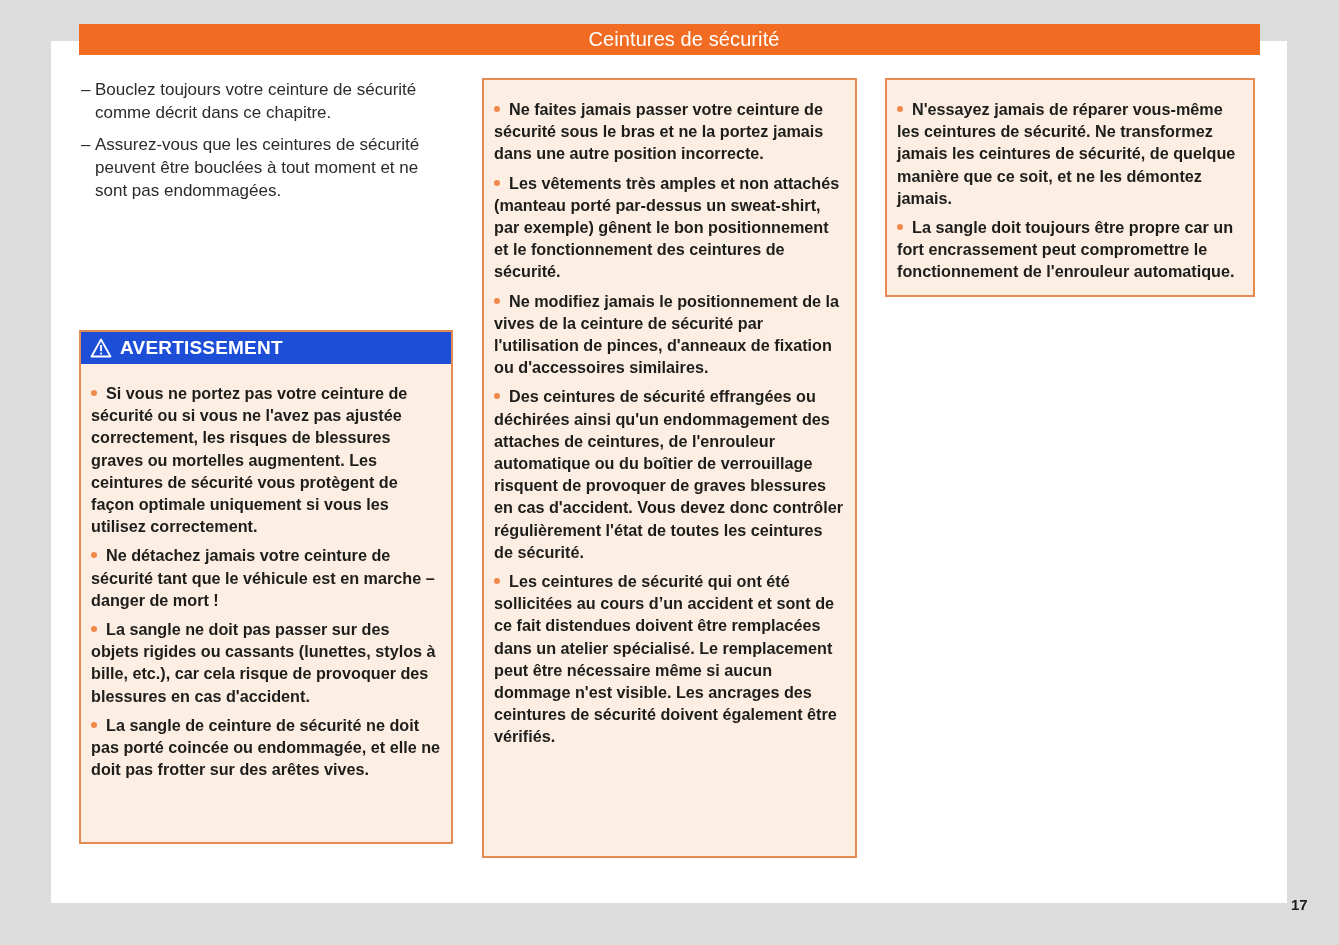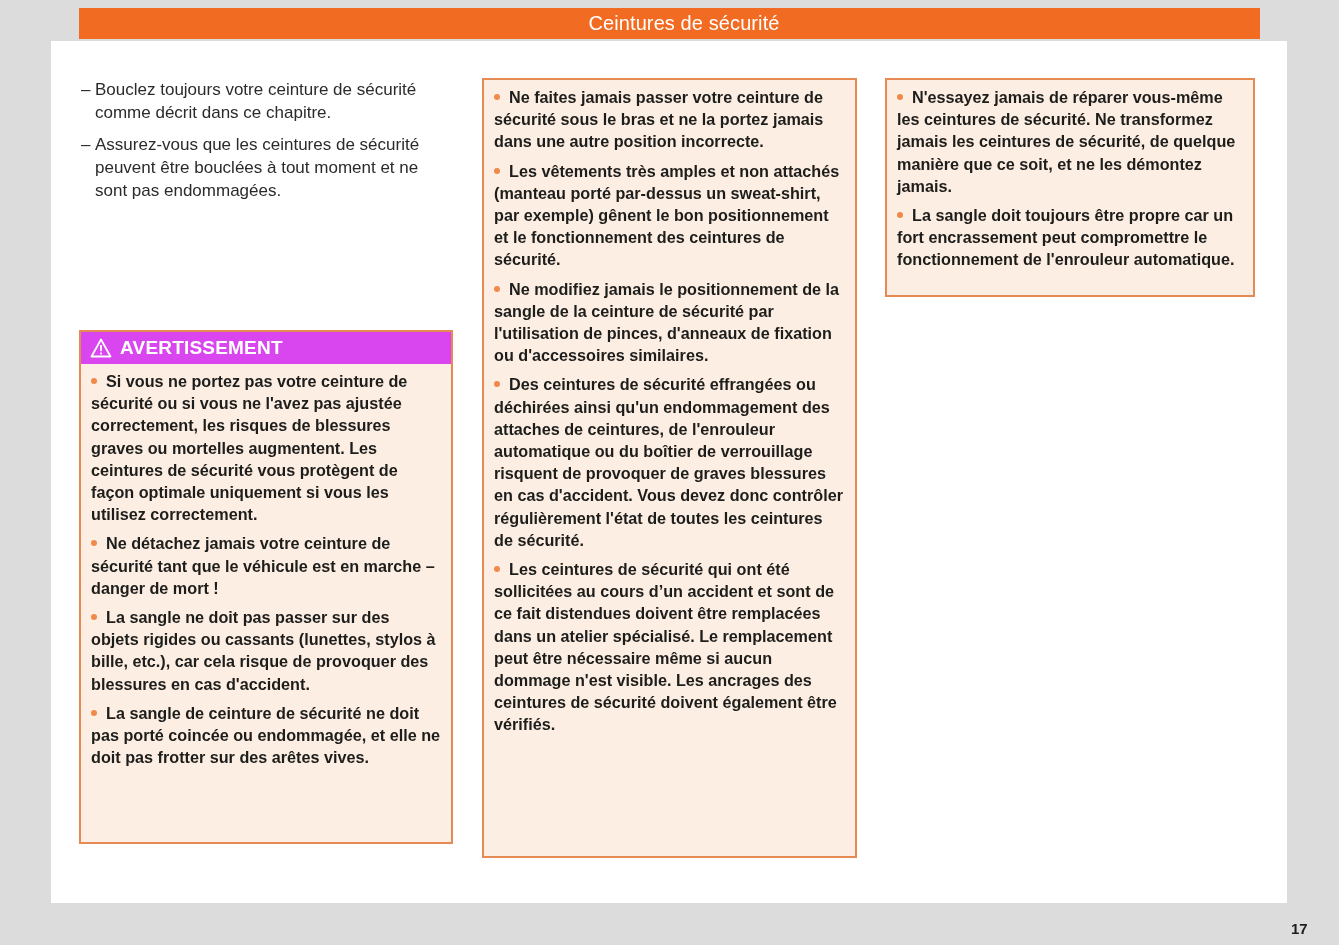--- a/index.html
+++ b/index.html
@@ -12,21 +12,21 @@
       position: relative;
     }
     .page {
       position: absolute;
       left: 51px; top: 41px;
       width: 1236px; height: 862px;
       background: #ffffff;
     }
     .header-band {
       position: absolute;
-      left: 79px; top: 8px;
+      left: 79px; top: 24px;
       width: 1181px; height: 31px;
       background: #f26b22;
       color: #ffffff;
       font-size: 20px;
       line-height: 31px;
       text-align: center;
       letter-spacing: 0.1px;
       padding-left: 29px;
     }
     .col { position: absolute; }
@@ -56,36 +56,37 @@
       position: absolute; left: 0; top: 0;
     }
     .warning-box {
       position: absolute;
       left: 79px; top: 330px;
       width: 374px; height: 514px;
       background: #fdeee3;
       border: 2px solid #e48a52;
     }
     .warning-header {
-      background: #d946ef;
+      background: #1d4ed8;
       color: #ffffff;
       height: 32px;
       display: flex; align-items: center;
       padding-left: 9px;
       font-size: 19px;
       font-weight: bold;
       letter-spacing: 0.2px;
     }
     .warning-header .warn-icon {
       width: 22px; height: 20px; margin-right: 8px;
       display: inline-block;
     }
     .bullets {
       list-style: none;
       padding: 6px 10px 0 10px;
+      margin-top: 12px;
     }
     .box .bullets { padding-top: 6px; }
     .bullets li {
       font-size: 16.2px;
       line-height: 22.2px;
       font-weight: bold;
       color: #1d1d1b;
       margin-bottom: 7px;
     }
     .bullets li .dot {
@@ -98,21 +99,21 @@
     }
     .box {
       position: absolute;
       background: #fdeee3;
       border: 2px solid #e48a52;
     }
     .box-mid { left: 482px; top: 78px; width: 375px; height: 780px; }
     .box-right { left: 885px; top: 78px; width: 370px; height: 219px; }
     .page-number {
       position: absolute;
-      left: 1291px; top: 920px;
+      left: 1291px; top: 896px;
       font-size: 15px;
       font-weight: bold;
       color: #1d1d1b;
     }
   </style>
 </head>
 <body>
 
 <div class="page"></div>
 
@@ -149,21 +150,21 @@
     <li><span class="dot"></span><span>Ne détachez jamais votre ceinture de sécurité tant que le véhicule est en marche – danger de mort !</span></li>
     <li><span class="dot"></span><span>La sangle ne doit pas passer sur des objets rigides ou cassants (lunettes, stylos à bille, etc.), car cela risque de provoquer des blessures en cas d'accident.</span></li>
     <li><span class="dot"></span><span>La sangle de ceinture de sécurité ne doit pas porté coincée ou endommagée, et elle ne doit pas frotter sur des arêtes vives.</span></li>
   </ul>
 </div>
 
 <div class="box box-mid">
   <ul class="bullets">
     <li><span class="dot"></span><span>Ne faites jamais passer votre ceinture de sécurité sous le bras et ne la portez jamais dans une autre position incorrecte.</span></li>
     <li><span class="dot"></span><span>Les vêtements très amples et non attachés (manteau porté par-dessus un sweat-shirt, par exemple) gênent le bon positionnement et le fonctionnement des ceintures de sécurité.</span></li>
-    <li><span class="dot"></span><span>Ne modifiez jamais le positionnement de la sangle de la ceinture de sécurité par l'utilisation de pinces, d'anneaux de fixation ou d'accessoires similaires.</span></li>
+    <li><span class="dot"></span><span>Ne modifiez jamais le positionnement de la vives de la ceinture de sécurité par l'utilisation de pinces, d'anneaux de fixation ou d'accessoires similaires.</span></li>
     <li><span class="dot"></span><span>Des ceintures de sécurité effrangées ou déchirées ainsi qu'un endommagement des attaches de ceintures, de l'enrouleur automatique ou du boîtier de verrouillage risquent de provoquer de graves blessures en cas d'accident. Vous devez donc contrôler régulièrement l'état de toutes les ceintures de sécurité.</span></li>
     <li><span class="dot"></span><span>Les ceintures de sécurité qui ont été sollicitées au cours d’un accident et sont de ce fait distendues doivent être remplacées dans un atelier spécialisé. Le remplacement peut être nécessaire même si aucun dommage n'est visible. Les ancrages des ceintures de sécurité doivent également être vérifiés.</span></li>
   </ul>
 </div>
 
 <div class="box box-right">
   <ul class="bullets">
     <li><span class="dot"></span><span>N'essayez jamais de réparer vous-même les ceintures de sécurité. Ne transformez jamais les ceintures de sécurité, de quelque manière que ce soit, et ne les démontez jamais.</span></li>
     <li><span class="dot"></span><span>La sangle doit toujours être propre car un fort encrassement peut compromettre le fonctionnement de l'enrouleur automatique.</span></li>
   </ul>

